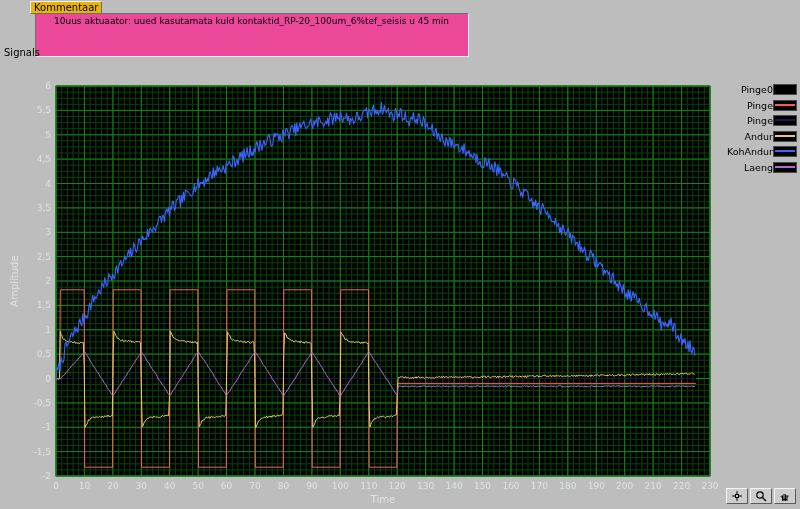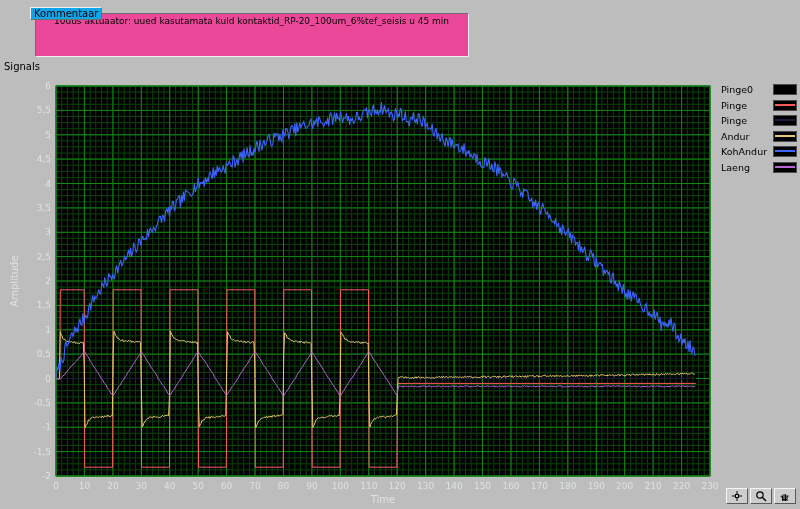--- a/index.html
+++ b/index.html
@@ -1,38 +1,38 @@
 <!DOCTYPE html>
 <html><head>
 <meta charset="utf-8">
 <style>
   html,body{margin:0;padding:0}
   body{
     width:800px;height:509px;position:relative;overflow:hidden;
     background:#bdbdbd;font-family:"DejaVu Sans",sans-serif;
   }
   .comment-label{
-    position:absolute;left:30px;top:7px;font-size:10px;color:#000;
-    background:#0ea5e9;padding:0 3px;border:1px solid;
+    position:absolute;left:30px;top:1px;font-size:10px;color:#000;
+    background:#eab308;padding:0 3px;border:1px solid;
     border-color:#efefef #6e6e6e #6e6e6e #efefef;z-index:2;
   }
   .comment-box{
     position:absolute;left:35px;top:13px;width:396px;height:40px;
     background:#ec4899;border:1px solid;
     border-color:#6e6e6e #f0f0f0 #f0f0f0 #6e6e6e;
     font-size:9px;line-height:12.5px;color:#000;padding:1px 18px;
     white-space:nowrap;overflow:hidden;
   }
-  .signals-label{position:absolute;left:4px;top:61px;font-size:10px;color:#000}
+  .signals-label{position:absolute;left:4px;top:47px;font-size:10px;color:#000}
   .chart-area{position:absolute;left:8px;top:74px;width:710px;height:430px}
   #chart-svg{display:block;width:710px;height:430px}
   .tick{font-size:9px;fill:#dde4dd;font-family:"DejaVu Sans",sans-serif}
   .axis{font-size:10px;fill:#dde4dd;font-family:"DejaVu Sans",sans-serif}
   .legend{position:absolute;left:721px;top:82px;width:76px}
-  .legend-row{display:flex;justify-content:space-between;align-items:center;height:15.5px}
+  .legend-row{display:flex;justify-content:flex-end;align-items:center;height:15.5px}
   .legend-label{font-size:9.5px;color:#000}
   .legend-sample{width:22px;height:9px;background:#000;border:1px solid #4a4a4a;position:relative;display:inline-block}
   .legend-sample span{position:absolute;left:1px;right:1px;top:3px;height:2px}
   .graph-tools{position:absolute;left:726px;top:488px;display:flex;gap:2px}
   .tool-btn{
     width:22px;height:16px;background:#cdcdcd;border:1px solid;
     border-color:#f5f5f5 #5a5a5a #5a5a5a #f5f5f5;padding:0;margin:0;
     display:flex;align-items:center;justify-content:center;cursor:pointer;
   }
 </style>

